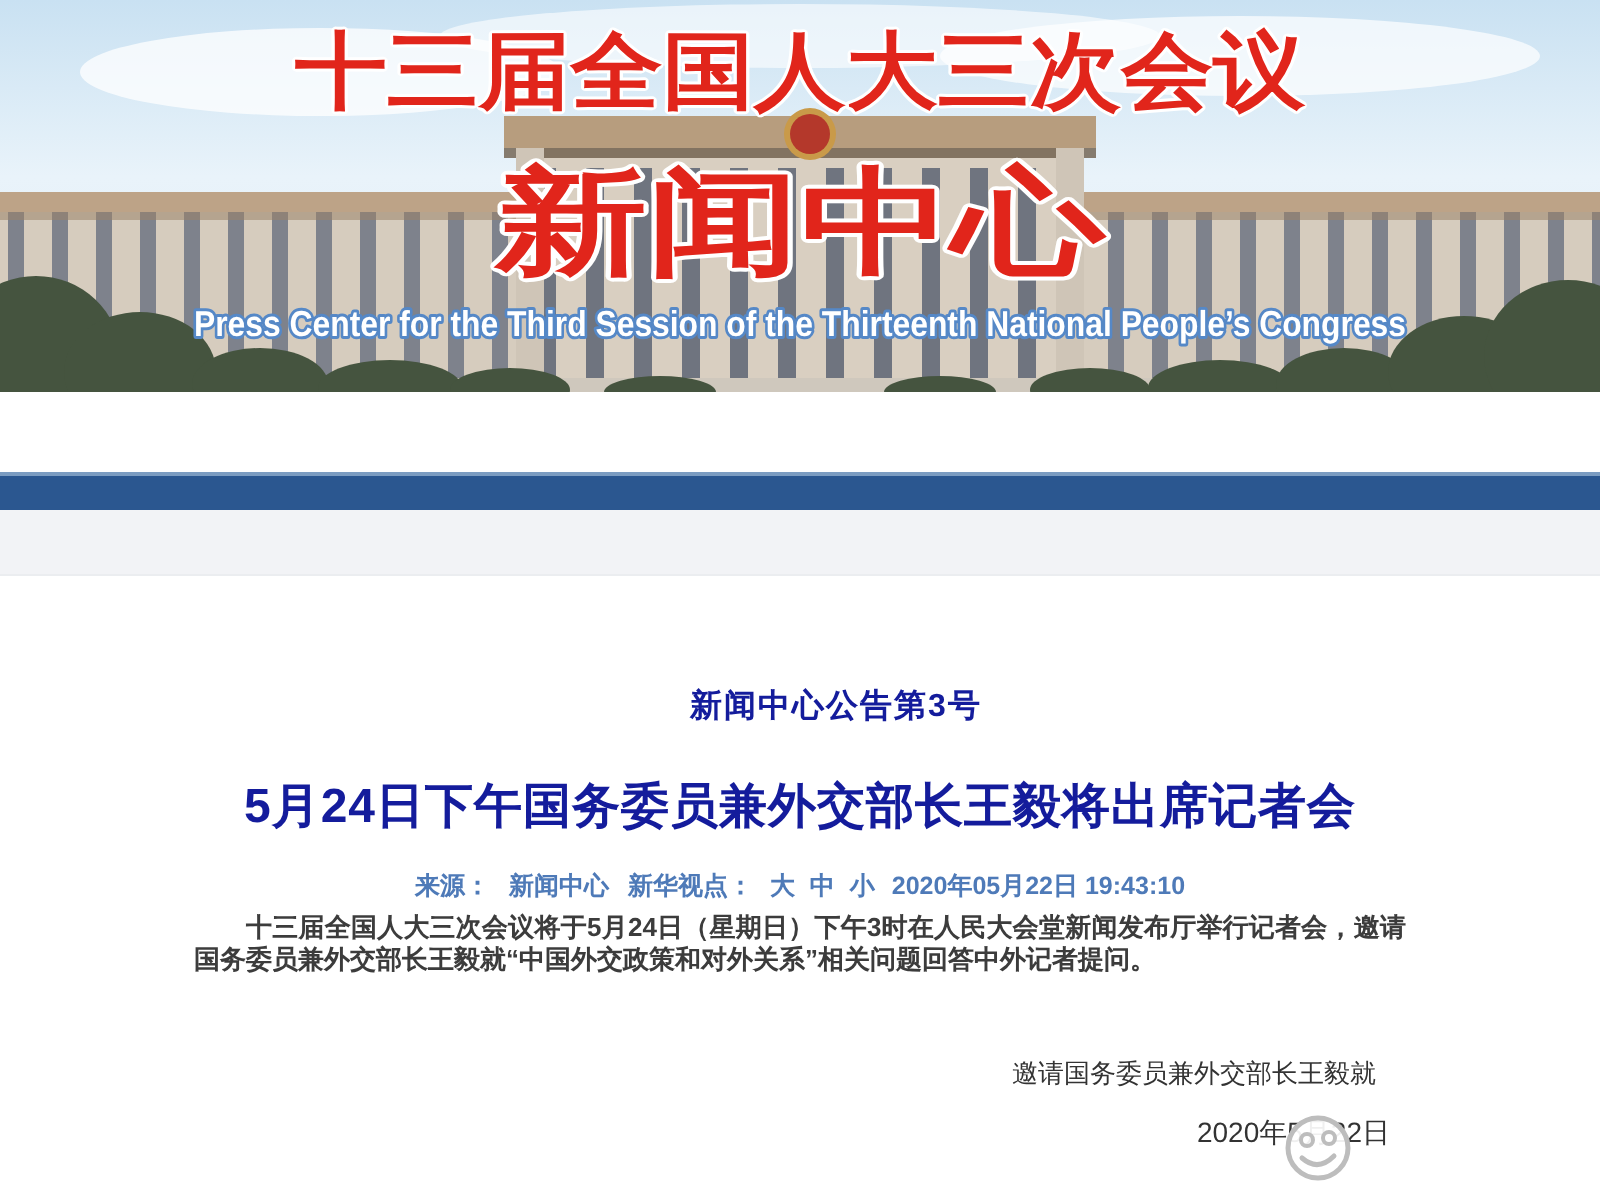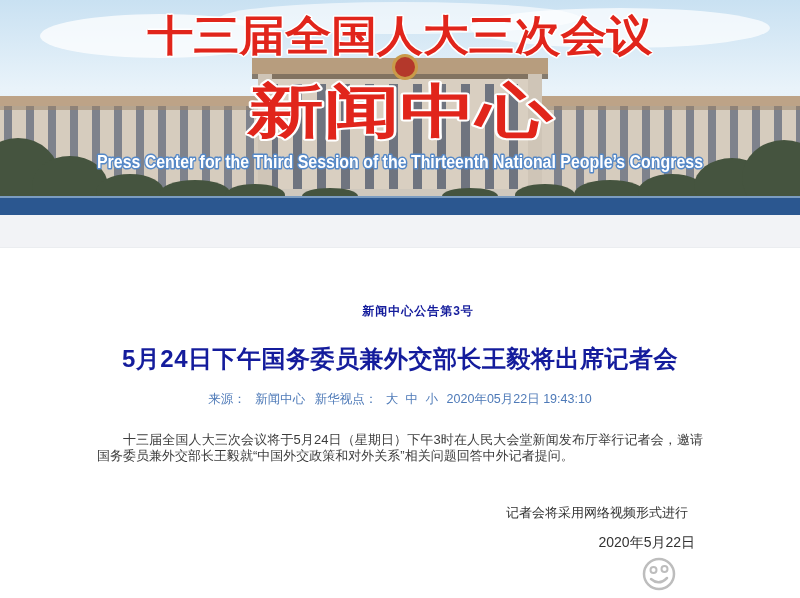--- a/index.html
+++ b/index.html
@@ -4,42 +4,42 @@
 <style>
   html,body{margin:0;padding:0;background:#ffffff;}
   .page{
     position:relative;
     width:800px;height:598px;
     background:#ffffff;
     font-family:"Liberation Sans","DejaVu Sans",sans-serif;
     overflow:hidden;
   }
   
-  .header{position:relative;width:800px;height:196px;overflow:hidden;}
+  .header{position:relative;width:800px;height:236px;overflow:hidden;}
   .header svg{display:block;}
   
   .blue-bar{width:800px;height:17px;background:#2b5790;border-top:2px solid #7b9cc1;}
   .gray-strip{width:800px;height:32px;background:#f2f3f6;border-bottom:1px solid #ebedf0;}
   
   .content{padding-top:55px;}
   .notice-no{
-    text-align:center;font-size:12px;font-weight:bold;color:#141c9c;
+    text-align:center;font-size:16px;font-weight:bold;color:#141c9c;
     letter-spacing:1px;
     margin-left:36px;
   }
   .article-title{
     text-align:center;font-size:24px;font-weight:bold;color:#141c9c;
     margin-top:23px;letter-spacing:0.5px;
   }
   .meta{
     text-align:center;font-size:12.5px;color:#4e7ab8;margin-top:16px;
   }
-  .meta span{margin:0 3px;}
+  .meta span{margin:0 3px;font-weight:bold;}
   .meta .size-link{cursor:pointer;margin:0 2px;}
-  .paragraphs{width:606px;margin:24px auto 0 auto;}
+  .paragraphs{width:606px;margin:4px auto 0 auto;font-weight:bold;}
   .para{
     font-size:13px;line-height:16px;color:#3c3c3c;
     text-indent:2em;text-align:justify;margin:0 0 15px 0;
   }
   .signature{
     width:606px;margin:40px auto 0 auto;text-align:right;
     padding-right:15px;box-sizing:border-box;
     font-size:13px;color:#333333;
   }
   .date-line{
@@ -143,21 +143,21 @@
       <span class="size-link">大</span>
       <span class="size-link">中</span>
       <span class="size-link">小</span>
       <span>2020年05月22日 19:43:10</span>
     </div>
 
     <div class="paragraphs">
       <p class="para">十三届全国人大三次会议将于5月24日（星期日）下午3时在人民大会堂新闻发布厅举行记者会，邀请国务委员兼外交部长王毅就“中国外交政策和对外关系”相关问题回答中外记者提问。</p>
     </div>
 
-    <div class="signature">记者会将采用网络视频形式进行</div>
+    <div class="signature">邀请国务委员兼外交部长王毅就</div>
 
     <div class="date-line">2020年5月22日</div>
   </div>
 
   <div class="watermark">
     <svg class="wm-face" width="38" height="38" viewBox="0 0 38 38">
       <circle cx="19" cy="19" r="15" fill="#ffffff" fill-opacity="0.92" stroke="#bdbdbd" stroke-width="2.5"></circle>
       <circle cx="13.5" cy="15" r="3" fill="none" stroke="#bdbdbd" stroke-width="2"></circle>
       <circle cx="24.5" cy="14" r="3" fill="none" stroke="#bdbdbd" stroke-width="2"></circle>
       <path d="M11 24 q8 7 16 -1" fill="none" stroke="#bdbdbd" stroke-width="2.5" stroke-linecap="round"></path>

